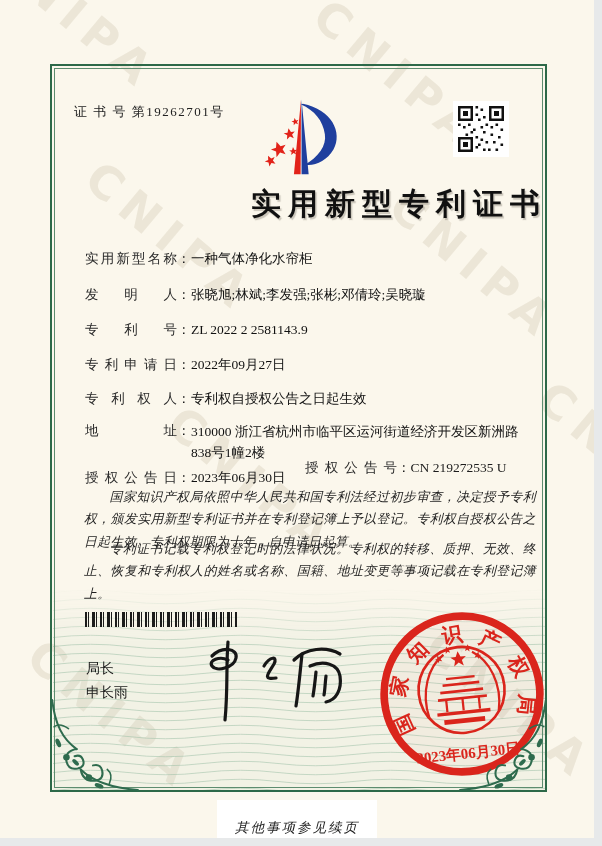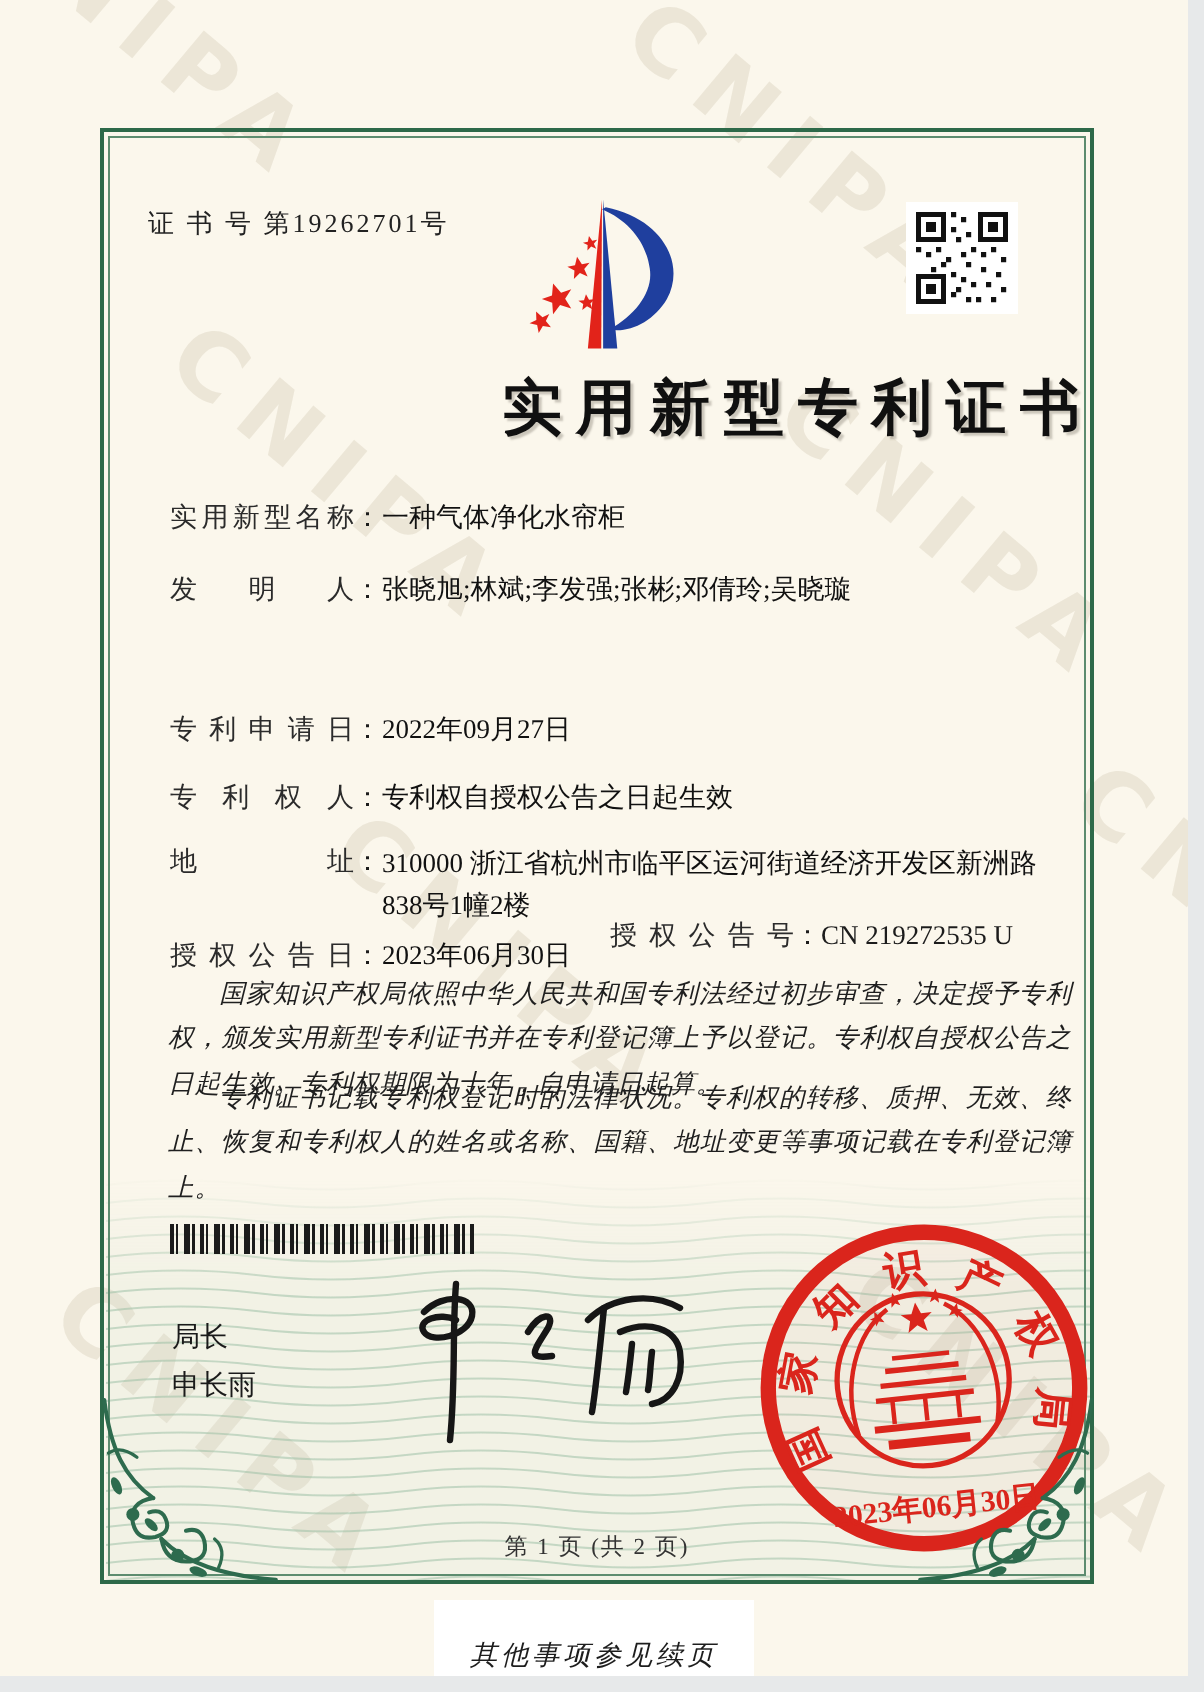--- a/index.html
+++ b/index.html
@@ -166,20 +166,23 @@
   </div>
 
   <div class="title">实用新型专利证书</div>
 
   <div class="row" style="top:250px">
     <span class="lab">实用新型名称</span><span class="col">：</span><span class="val">一种气体净化水帘柜</span>
   </div>
   <div class="row" style="top:286px">
     <span class="lab">发明人</span><span class="col">：</span><span class="val">张晓旭;林斌;李发强;张彬;邓倩玲;吴晓璇</span>
   </div>
+  <div class="row" style="top:321px">
+    <span class="lab">专利号</span><span class="col">：</span><span class="val">ZL 2022 2 2581143.9</span>
+  </div>
   <div class="row" style="top:356px">
     <span class="lab">专利申请日</span><span class="col">：</span><span class="val">2022年09月27日</span>
   </div>
   <div class="row" style="top:390px">
     <span class="lab">专利权人</span><span class="col">：</span><span class="val">专利权自授权公告之日起生效</span>
   </div>
   <div class="row" style="top:422px">
     <span class="lab">地址</span><span class="col">：</span><span class="val wrap">310000 浙江省杭州市临平区运河街道经济开发区新洲路838号1幢2楼</span>
   </div>
   <div class="row" style="top:469px">
@@ -267,16 +270,15 @@
     </g>
     <g fill="#2e6b4e" stroke="none">
       <circle cx="72" cy="58" r="3.2"></circle>
       <circle cx="50" cy="78" r="3.2"></circle>
       <ellipse cx="80" cy="44" rx="2.2" ry="4.5" transform="rotate(25 80 44)"></ellipse>
       <ellipse cx="40" cy="86" rx="4.5" ry="2.2" transform="rotate(-20 40 86)"></ellipse>
       <ellipse cx="63" cy="63" rx="2" ry="4" transform="rotate(45 63 63)"></ellipse>
     </g>
   </svg>
 
-  <div class="page-info">第 1 页 (共 2 页)</div>
   <div class="cont-note">其他事项参见续页</div>
 
 </div>
 
 </body></html>

